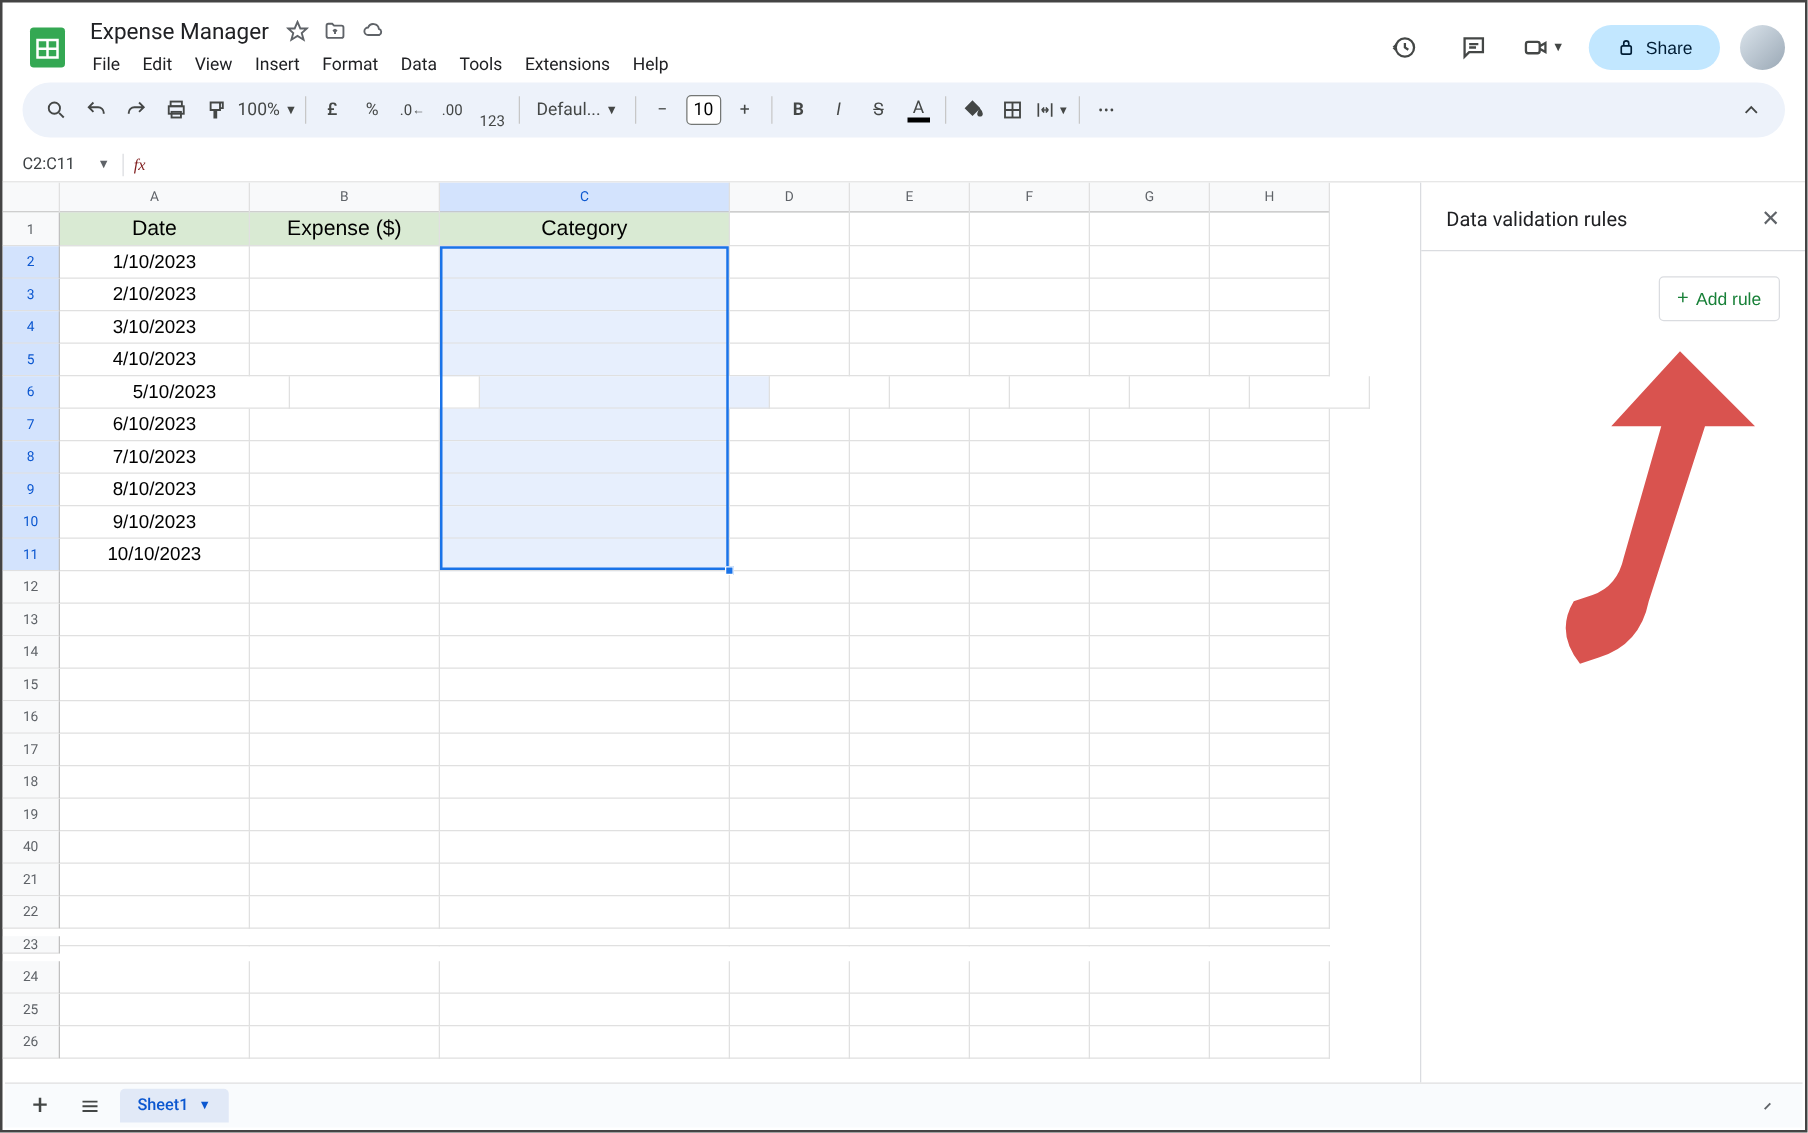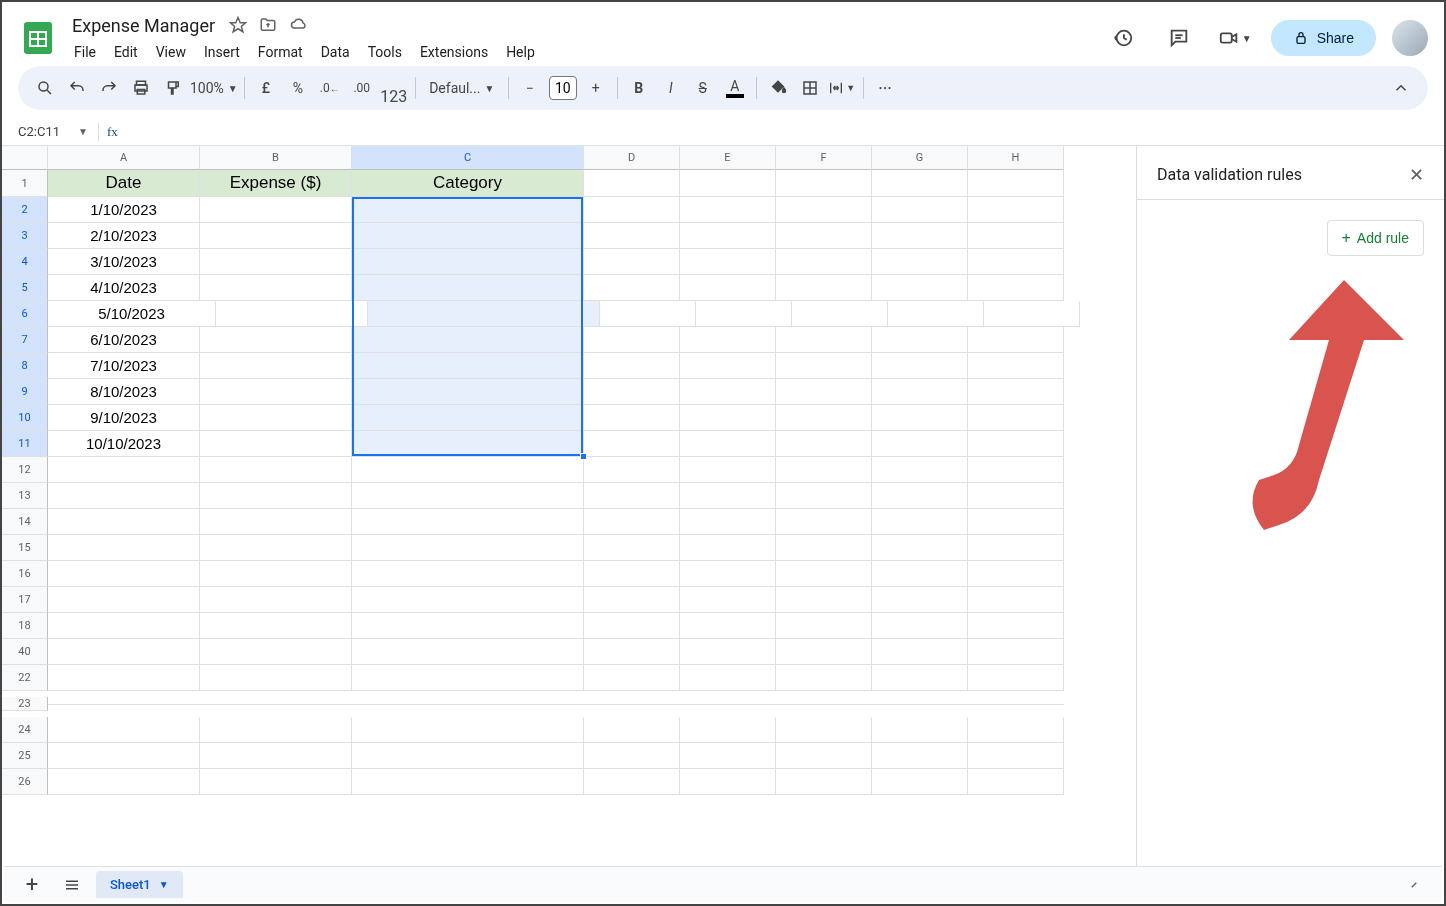--- a/index.html
+++ b/index.html
@@ -24,21 +24,21 @@
 .tb-sep { width: 1px; height: 22px; background: #c7c7c7; margin: 0 4px; }
 .zoom { font-size: 14px; display:flex; align-items:center; gap:4px;}
 .font-selector { font-size: 14px; padding: 0 6px; display:flex; align-items:center; gap:4px; min-width:80px;}
 .fontsize-group { display: flex; align-items: center; gap: 4px; }
 .fontsize-box { width: 28px; height: 24px; border: 1px solid #747775; border-radius: 4px; display: flex; align-items: center; justify-content: center; font-size: 14px; background:#fff;}
 .tb-collapse { margin-left: auto; }
 .namebox-row { display: flex; align-items: center; height: 28px; border-bottom: 1px solid #e0e0e0; padding-left: 8px; margin-top: 8px;}
 .namebox { width: 80px; font-size: 13px; color: #3c4043; padding-left: 8px; display:flex; align-items:center; gap:18px;}
 .namebox-dd { color:#5f6368; font-size:10px;}
 .fx-sep { width: 1px; height: 18px; background: #dadce0; margin: 0 8px; }
-.fx-label { color: #0c4a6e; font-size: 13px; font-family: serif;}
+.fx-label { font-style: italic; color: #7f1d1d; font-size: 13px; font-family: serif;}
 .main-area { display: flex; height: calc(100% - 64px - 44px - 36px - 36px); }
 .sheet-area { flex: 1; position: relative; overflow: hidden; }
 .col-headers { display: flex; height: 24px; position: sticky; top: 0; }
 .corner { width: 46px; height: 24px; background: #f8f9fa; border-right: 1px solid #e0e0e0; border-bottom: 1px solid #c0c0c0; }
 .col-h { height: 24px; background: #f8f9fa; border-right: 1px solid #e0e0e0; border-bottom: 1px solid #c0c0c0; text-align: center; font-size: 11px; color: #5f6368; display:flex; align-items:center; justify-content:center; }
 .col-h.sel { background: #d3e3fd; color:#0b57d0;}
 .grid-body { position: relative; }
 .row { display: flex; height: 26px; }
 .row-h { width: 46px; background: #f8f9fa; border-right: 1px solid #c0c0c0; border-bottom: 1px solid #e0e0e0; text-align: center; font-size: 11px; color: #5f6368; display:flex; align-items:center; justify-content:center;}
 .row-h.sel { background:#d3e3fd; color:#0b57d0;}
@@ -170,21 +170,21 @@
       </div>
   <div class="tb-btn zoom">
         <span>100%</span>
         <span style="font-size:10px;">▼</span>
       </div>
   <div class="tb-sep"></div>
   <div class="tb-btn" style="font-weight:500;">£</div>
   <div class="tb-btn">%</div>
   <div class="tb-btn" style="font-size:12px;">.0<sub>←</sub></div>
   <div class="tb-btn" style="font-size:12px;">.00</div>
-  <div class="tb-btn" style="font-size:16px;margin-top:17px;">123</div>
+  <div class="tb-btn" style="font-size:12px;margin-top:17px;">123</div>
   <div class="tb-sep"></div>
   <div class="tb-btn font-selector">
         <span>Defaul...</span>
         <span style="font-size:10px;">▼</span>
       </div>
   <div class="tb-sep"></div>
   <div class="fontsize-group">
     <div class="tb-btn">−</div>
     <div class="fontsize-box">10</div>
     <div class="tb-btn">+</div>
@@ -308,21 +308,21 @@
           <div class="cell" style="width: 152px;"></div>
           <div class="cell sel" style="width: 232px;"></div>
           <div class="cell" style="width: 96px;"></div>
           <div class="cell" style="width: 96px;"></div>
           <div class="cell" style="width: 96px;"></div>
           <div class="cell" style="width: 96px;"></div>
           <div class="cell" style="width: 96px;"></div>
         </div>
         <div class="row" style="height: 26px;">
           <div class="row-h sel">6</div>
-          <div class="cell" style="width: 168px;">5/10/2023</div>
+          <div class="cell" style="width: 184px;">5/10/2023</div>
           <div class="cell" style="width: 152px;"></div>
           <div class="cell sel" style="width: 232px;"></div>
           <div class="cell" style="width: 96px;"></div>
           <div class="cell" style="width: 96px;"></div>
           <div class="cell" style="width: 96px;"></div>
           <div class="cell" style="width: 96px;"></div>
           <div class="cell" style="width: 96px;"></div>
         </div>
         <div class="row" style="height: 26px;">
           <div class="row-h sel">7</div>
@@ -450,21 +450,43 @@
           <div class="cell" style="width: 152px;"></div>
           <div class="cell" style="width: 152px;"></div>
           <div class="cell" style="width: 232px;"></div>
           <div class="cell" style="width: 96px;"></div>
           <div class="cell" style="width: 96px;"></div>
           <div class="cell" style="width: 96px;"></div>
           <div class="cell" style="width: 96px;"></div>
           <div class="cell" style="width: 96px;"></div>
         </div>
         <div class="row" style="height: 26px;">
+          <div class="row-h">19</div>
+          <div class="cell" style="width: 152px;"></div>
+          <div class="cell" style="width: 152px;"></div>
+          <div class="cell" style="width: 232px;"></div>
+          <div class="cell" style="width: 96px;"></div>
+          <div class="cell" style="width: 96px;"></div>
+          <div class="cell" style="width: 96px;"></div>
+          <div class="cell" style="width: 96px;"></div>
+          <div class="cell" style="width: 96px;"></div>
+        </div>
+        <div class="row" style="height: 26px;">
           <div class="row-h">40</div>
+          <div class="cell" style="width: 152px;"></div>
+          <div class="cell" style="width: 152px;"></div>
+          <div class="cell" style="width: 232px;"></div>
+          <div class="cell" style="width: 96px;"></div>
+          <div class="cell" style="width: 96px;"></div>
+          <div class="cell" style="width: 96px;"></div>
+          <div class="cell" style="width: 96px;"></div>
+          <div class="cell" style="width: 96px;"></div>
+        </div>
+        <div class="row" style="height: 26px;">
+          <div class="row-h">21</div>
           <div class="cell" style="width: 152px;"></div>
           <div class="cell" style="width: 152px;"></div>
           <div class="cell" style="width: 232px;"></div>
           <div class="cell" style="width: 96px;"></div>
           <div class="cell" style="width: 96px;"></div>
           <div class="cell" style="width: 96px;"></div>
           <div class="cell" style="width: 96px;"></div>
           <div class="cell" style="width: 96px;"></div>
         </div>
         <div class="row" style="height: 26px;">

